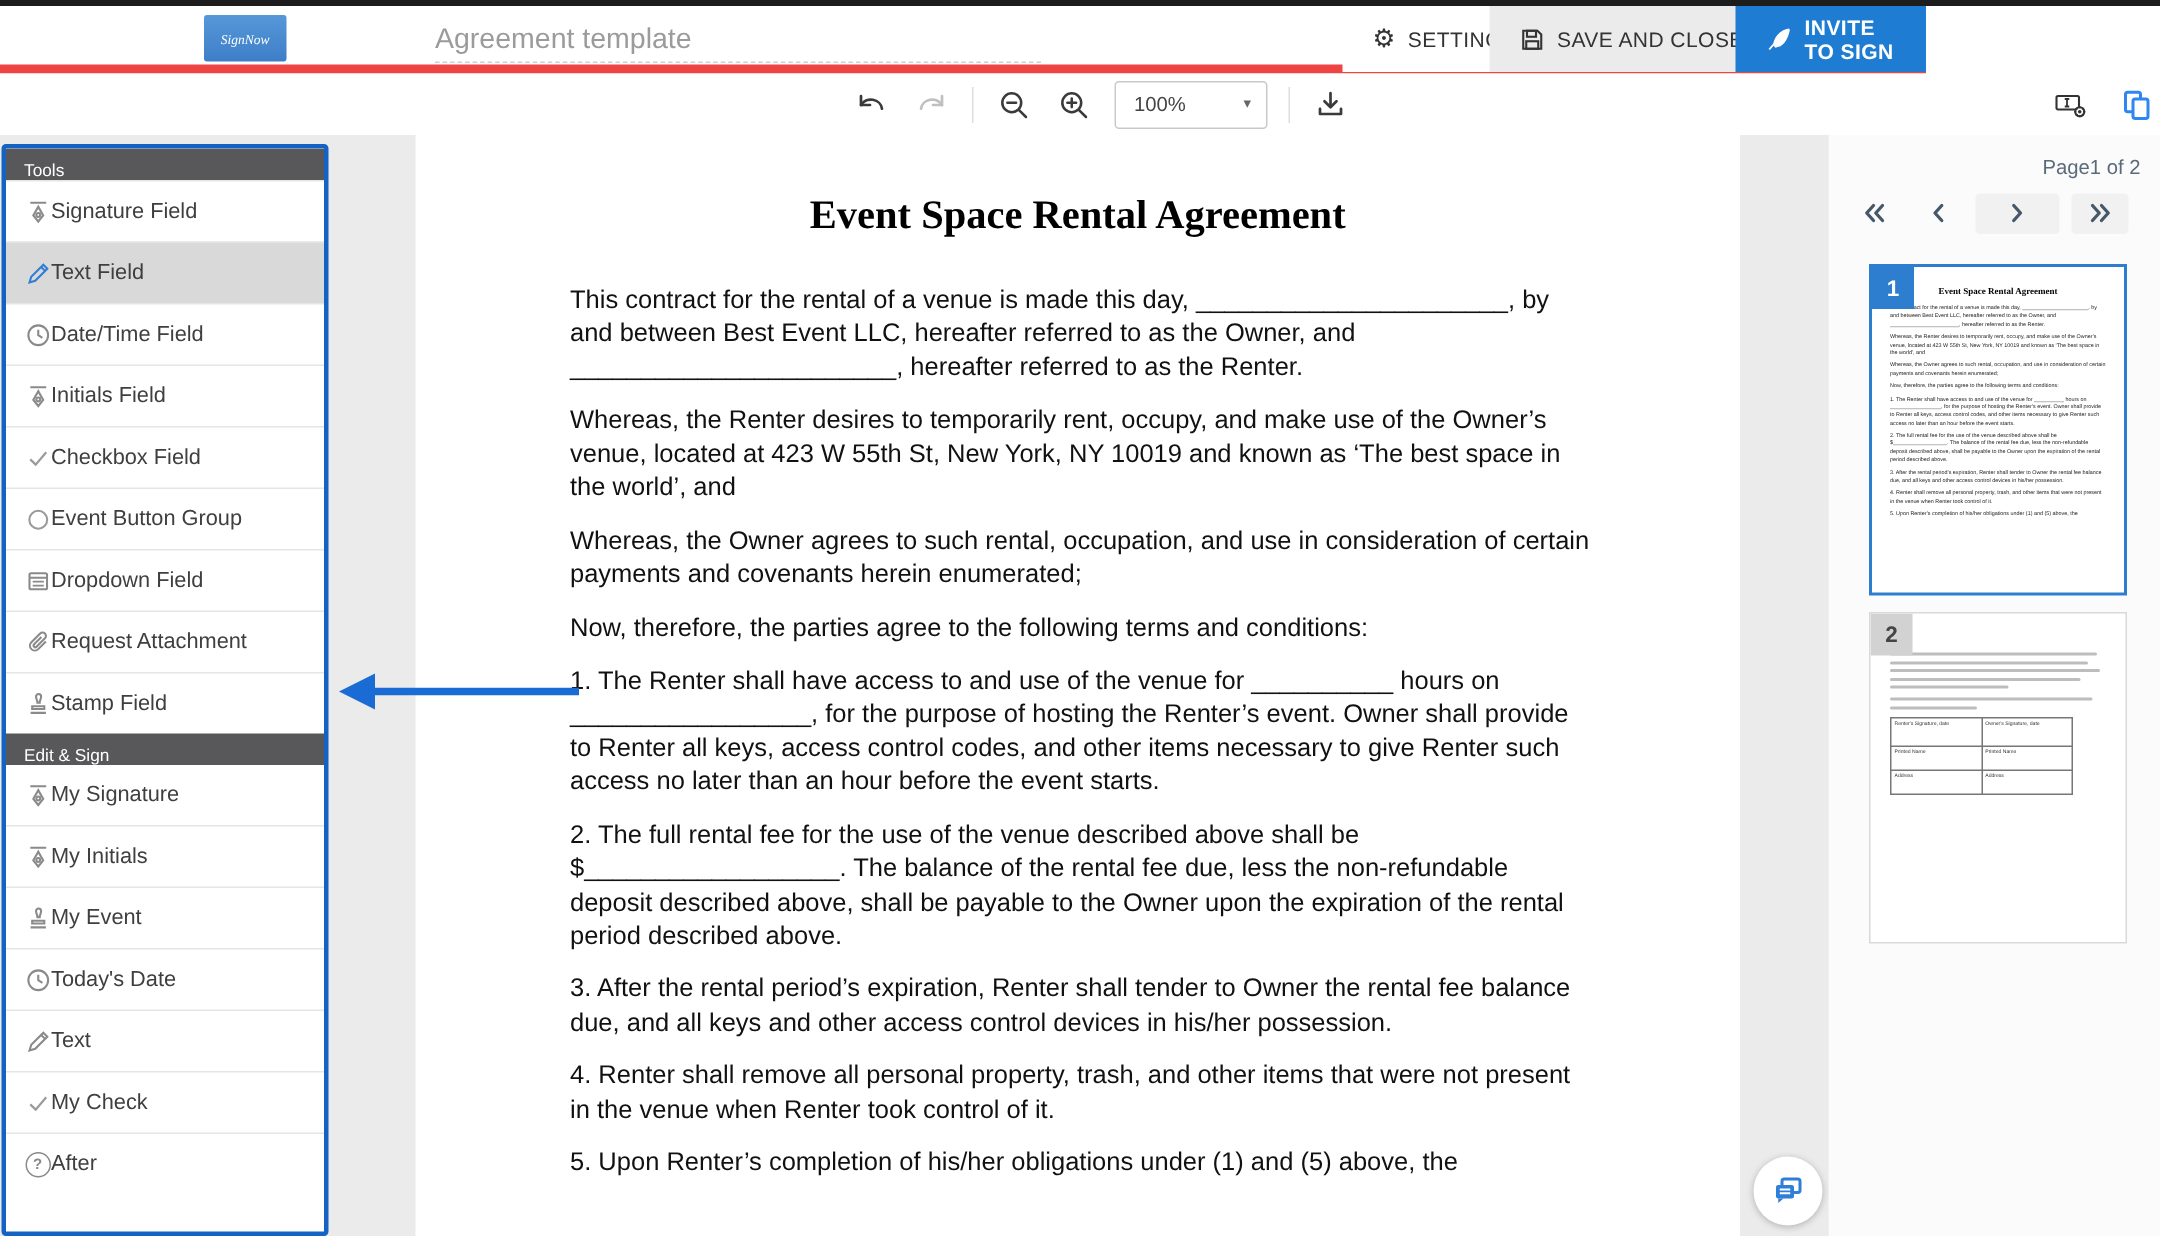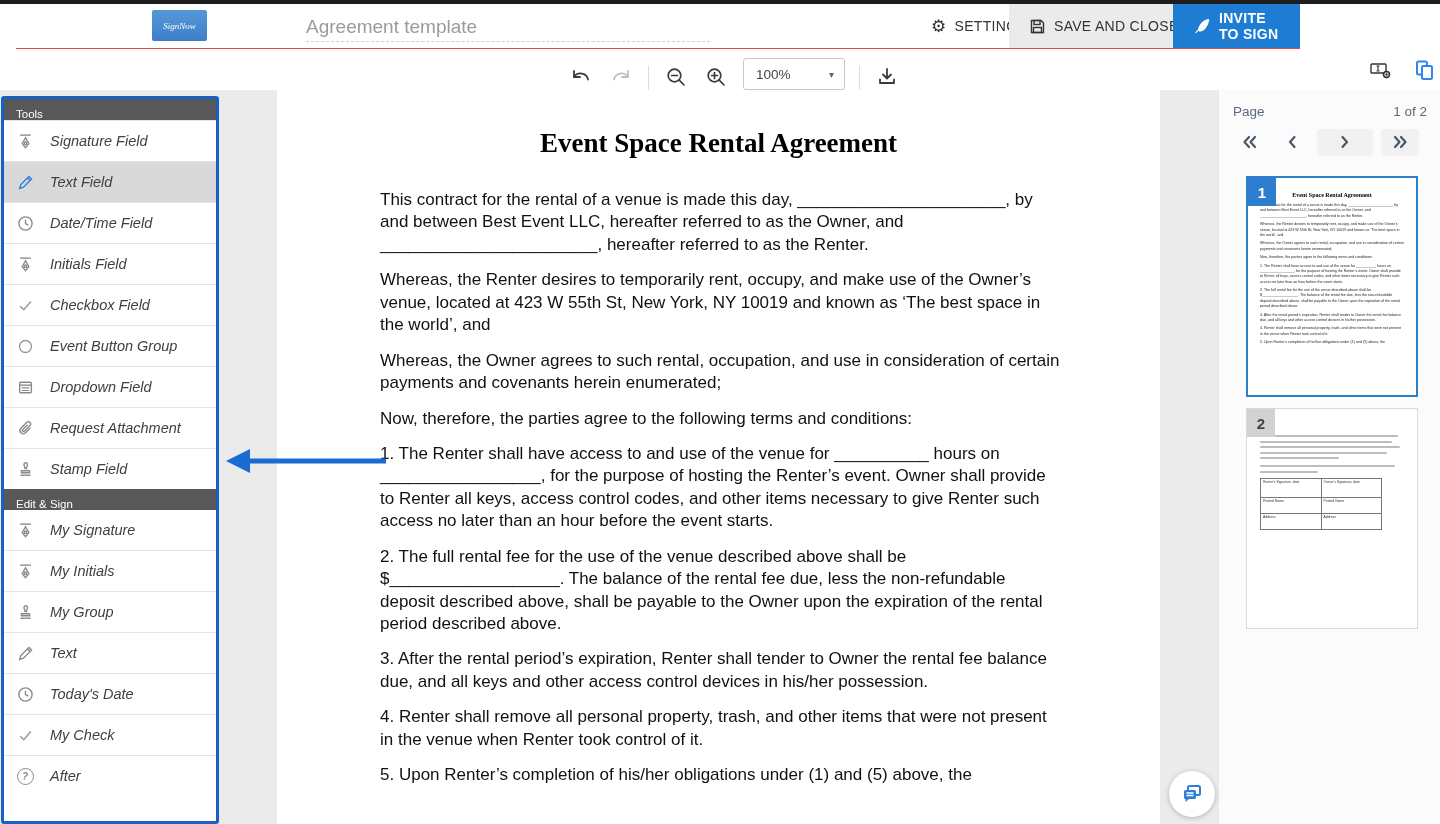--- a/index.html
+++ b/index.html
@@ -3,54 +3,54 @@
 <meta charset="utf-8">
 <style>
   html,body{margin:0;padding:0;}
   body{width:1440px;height:824px;position:relative;overflow:hidden;background:#fff;
        font-family:"Liberation Sans",sans-serif;color:#3c3c3c;}
   .abs{position:absolute;box-sizing:border-box;}
   svg{display:block;}
 
   
   .topstrip{left:0;top:0;width:1440px;height:4px;background:#1d1d1d;}
-  .header{left:16px;top:4px;width:1284px;height:45px;background:#fff;border-bottom:1px solid #ef4444;}
+  .header{left:0;top:4px;width:1284px;height:45px;background:#fff;border-bottom:6px solid #ef4444;}
   .logo{left:136px;top:6px;width:55px;height:31px;background:linear-gradient(#5598d8,#3e7ec8);
         border-radius:2px;display:flex;align-items:center;justify-content:center;}
   .logo span{color:#fff;font-family:"Liberation Serif",serif;font-style:italic;font-size:9px;}
   .doc-title-input{left:290px;top:8px;width:404px;height:30px;border:none;outline:none;
         font-family:"Liberation Sans",sans-serif;font-size:19px;color:#9b9b9b;background:transparent;
         border-bottom:1px dashed #cfcfcf;padding:0;}
   .hbtn{top:0;height:44px;display:flex;align-items:center;gap:8px;font-size:14px;
         letter-spacing:.3px;color:#333;padding:0 20px;cursor:pointer;}
   .hbtn-settings{left:895px;background:#fff;}
   .hbtn-save{left:993px;background:#ebebeb;}
   .hbtn-invite{left:1157px;background:#1e7cd2;color:#fff;font-weight:bold;}
 
   
   .toolbar{left:0;top:49px;width:1440px;height:41px;background:#fff;}
-  .tb-center{left:568px;top:0;height:41px;display:flex;align-items:flex-end;gap:14px;}
+  .tb-center{left:568px;top:0;height:41px;display:flex;align-items:center;gap:14px;}
   .tb-sep{width:1px;height:24px;background:#ddd;}
   .tb-ic{cursor:pointer;display:flex;align-items:center;justify-content:center;width:26px;height:26px;}
   .zoom-select{width:78px;height:30px;border:1px solid #c9c9c9;border-radius:3px;display:flex;
         align-items:center;justify-content:space-between;padding:0 10px 0 12px;cursor:pointer;
         font-size:13.5px;color:#444;background:#fff;}
   .caret{font-family:"DejaVu Sans",sans-serif;font-size:10px;color:#666;}
   .tb-right{left:1368px;top:0;height:41px;display:flex;align-items:center;gap:18px;}
 
   
   .workspace{left:0;top:90px;width:1440px;height:734px;background:#ebebeb;}
 
   
   .sidebar{left:1px;top:96px;width:218px;height:728px;background:#fff;
            border:3px solid #1462c4;border-radius:3px;overflow:hidden;}
   .sec-head{height:21px;background:#58585a;color:#fff;font-size:11.5px;display:flex;
             align-items:flex-end;padding-left:12px;}
-  .srow{height:40px;display:flex;align-items:center;padding-left:12px;gap:16px;cursor:pointer;
-        border-top:1px solid #e5e5e5;background:#fff;font-style:italic;}
+  .srow{height:40px;display:flex;align-items:center;padding-left:12px;gap:0;cursor:pointer;
+        border-top:1px solid #e5e5e5;background:#fff;}
   .srow:first-of-type{border-top:none;}
   .srow.selected{background:#d9d9d9;}
   .slb{font-size:14.5px;color:#3f3f3f;}
   .sic{width:18px;height:18px;display:flex;align-items:center;justify-content:center;}
   .sic svg{width:17px;height:17px;}
   .gl{font-family:"DejaVu Sans",sans-serif;font-size:15px;color:#8a8a8a;line-height:1;}
   .help-circle{width:15px;height:15px;border:1.4px solid #8a8a8a;border-radius:50%;color:#8a8a8a;
         font-size:10px;font-weight:bold;display:flex;align-items:center;justify-content:center;}
 
   
@@ -60,21 +60,21 @@
   .body-text{margin:30px 100px 0 103px;}
   .body-text p{margin:0 0 13px 0;font-size:17px;line-height:1.32;color:#111;}
 
   
   .anno-arrow{left:226px;top:446px;width:160px;height:30px;}
 
   
   .rightpanel{left:1218px;top:90px;width:222px;height:734px;background:#fbfbfb;
               border-left:1px solid #e9e9e9;}
   .page-row{position:absolute;left:14px;top:14px;width:194px;display:flex;
-            justify-content:space-between;color:#5b6b7c;font-size:13.5px;}
+            justify-content:flex-end;color:#5b6b7c;font-size:13.5px;}
   .nav-row{position:absolute;left:14px;top:38px;width:196px;height:28px;display:flex;
            align-items:center;gap:8px;}
   .navbtn{height:27px;border-radius:3px;display:flex;align-items:center;justify-content:center;
           cursor:pointer;}
   .navbtn.plain{width:34px;background:transparent;}
   .navbtn.boxed{background:#f1f1f1;}
   .nb-next{width:56px;} .nb-last{width:38px;}
 
   .thumb{left:27px;width:172px;height:221px;background:#fff;overflow:hidden;cursor:pointer;}
   .thumb1{top:86px;border:2px solid #2e7ecf;}
@@ -336,41 +336,41 @@
   </div>
 
   <div class="srow">
     <span class="sic">
       <svg viewBox="0 0 16 16" fill="none" stroke="#8a8a8a" stroke-width="1.3">
           <path d="M6.6 3.2 a1.6 1.6 0 0 1 3.2 0 c0 1.6 -0.9 2.2 -0.9 3.8 H7.5 c0 -1.6 -0.9 -2.2 -0.9 -3.8 Z"></path>
           <path d="M4.2 9.2 H11.8 V11 H4.2 Z"></path>
           <path d="M3.2 13.4 H12.8"></path>
         </svg>
     </span>
-    <span class="slb">My Group</span>
+    <span class="slb">My Event</span>
+  </div>
+
+  <div class="srow">
+    <span class="sic">
+      <svg viewBox="0 0 16 16" fill="none" stroke="#8a8a8a" stroke-width="1.3">
+          <circle cx="8" cy="8" r="6.2"></circle>
+          <path d="M8 4.5 V8 L10.6 9.6"></path>
+        </svg>
+    </span>
+    <span class="slb">Today's Date</span>
   </div>
 
   <div class="srow">
     <span class="sic">
       <svg viewBox="0 0 16 16" fill="none" stroke="#8a8a8a" stroke-width="1.3">
           <path d="M2.5 13.5 L3.6 9.9 L11.2 2.3 L13.7 4.8 L6.1 12.4 Z"></path>
           <path d="M9.8 3.7 L12.3 6.2"></path>
         </svg>
     </span>
     <span class="slb">Text</span>
-  </div>
-
-  <div class="srow">
-    <span class="sic">
-      <svg viewBox="0 0 16 16" fill="none" stroke="#8a8a8a" stroke-width="1.3">
-          <circle cx="8" cy="8" r="6.2"></circle>
-          <path d="M8 4.5 V8 L10.6 9.6"></path>
-        </svg>
-    </span>
-    <span class="slb">Today's Date</span>
   </div>
 
   <div class="srow">
     <span class="sic">
       <svg viewBox="0 0 16 16" fill="none" stroke="#9a9a9a" stroke-width="1.4">
           <path d="M3 8.7 L6.4 12 L13 4.2"></path>
         </svg>
     </span>
     <span class="slb">My Check</span>
   </div>

